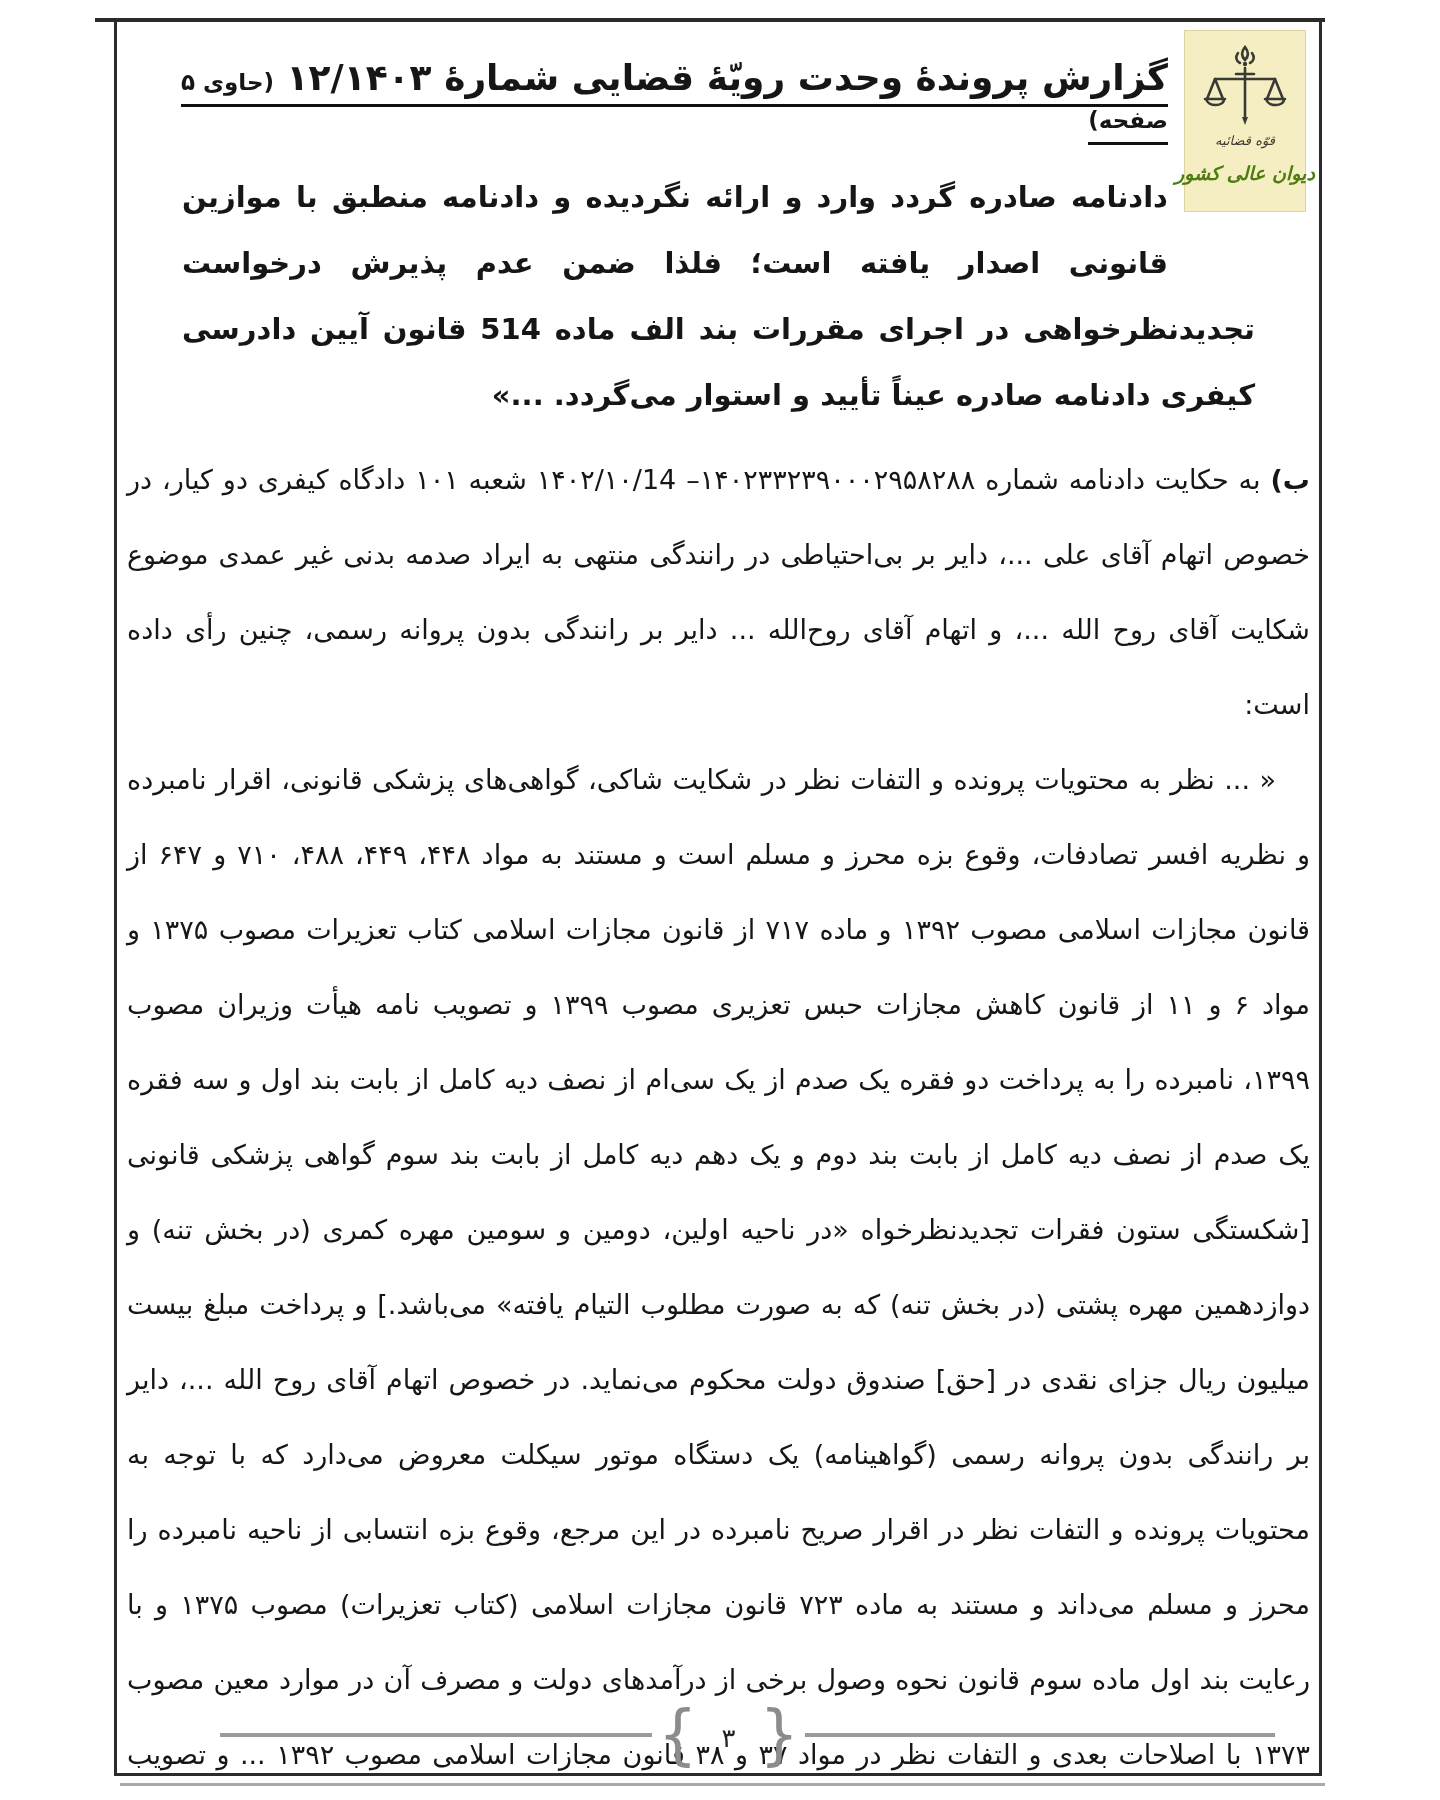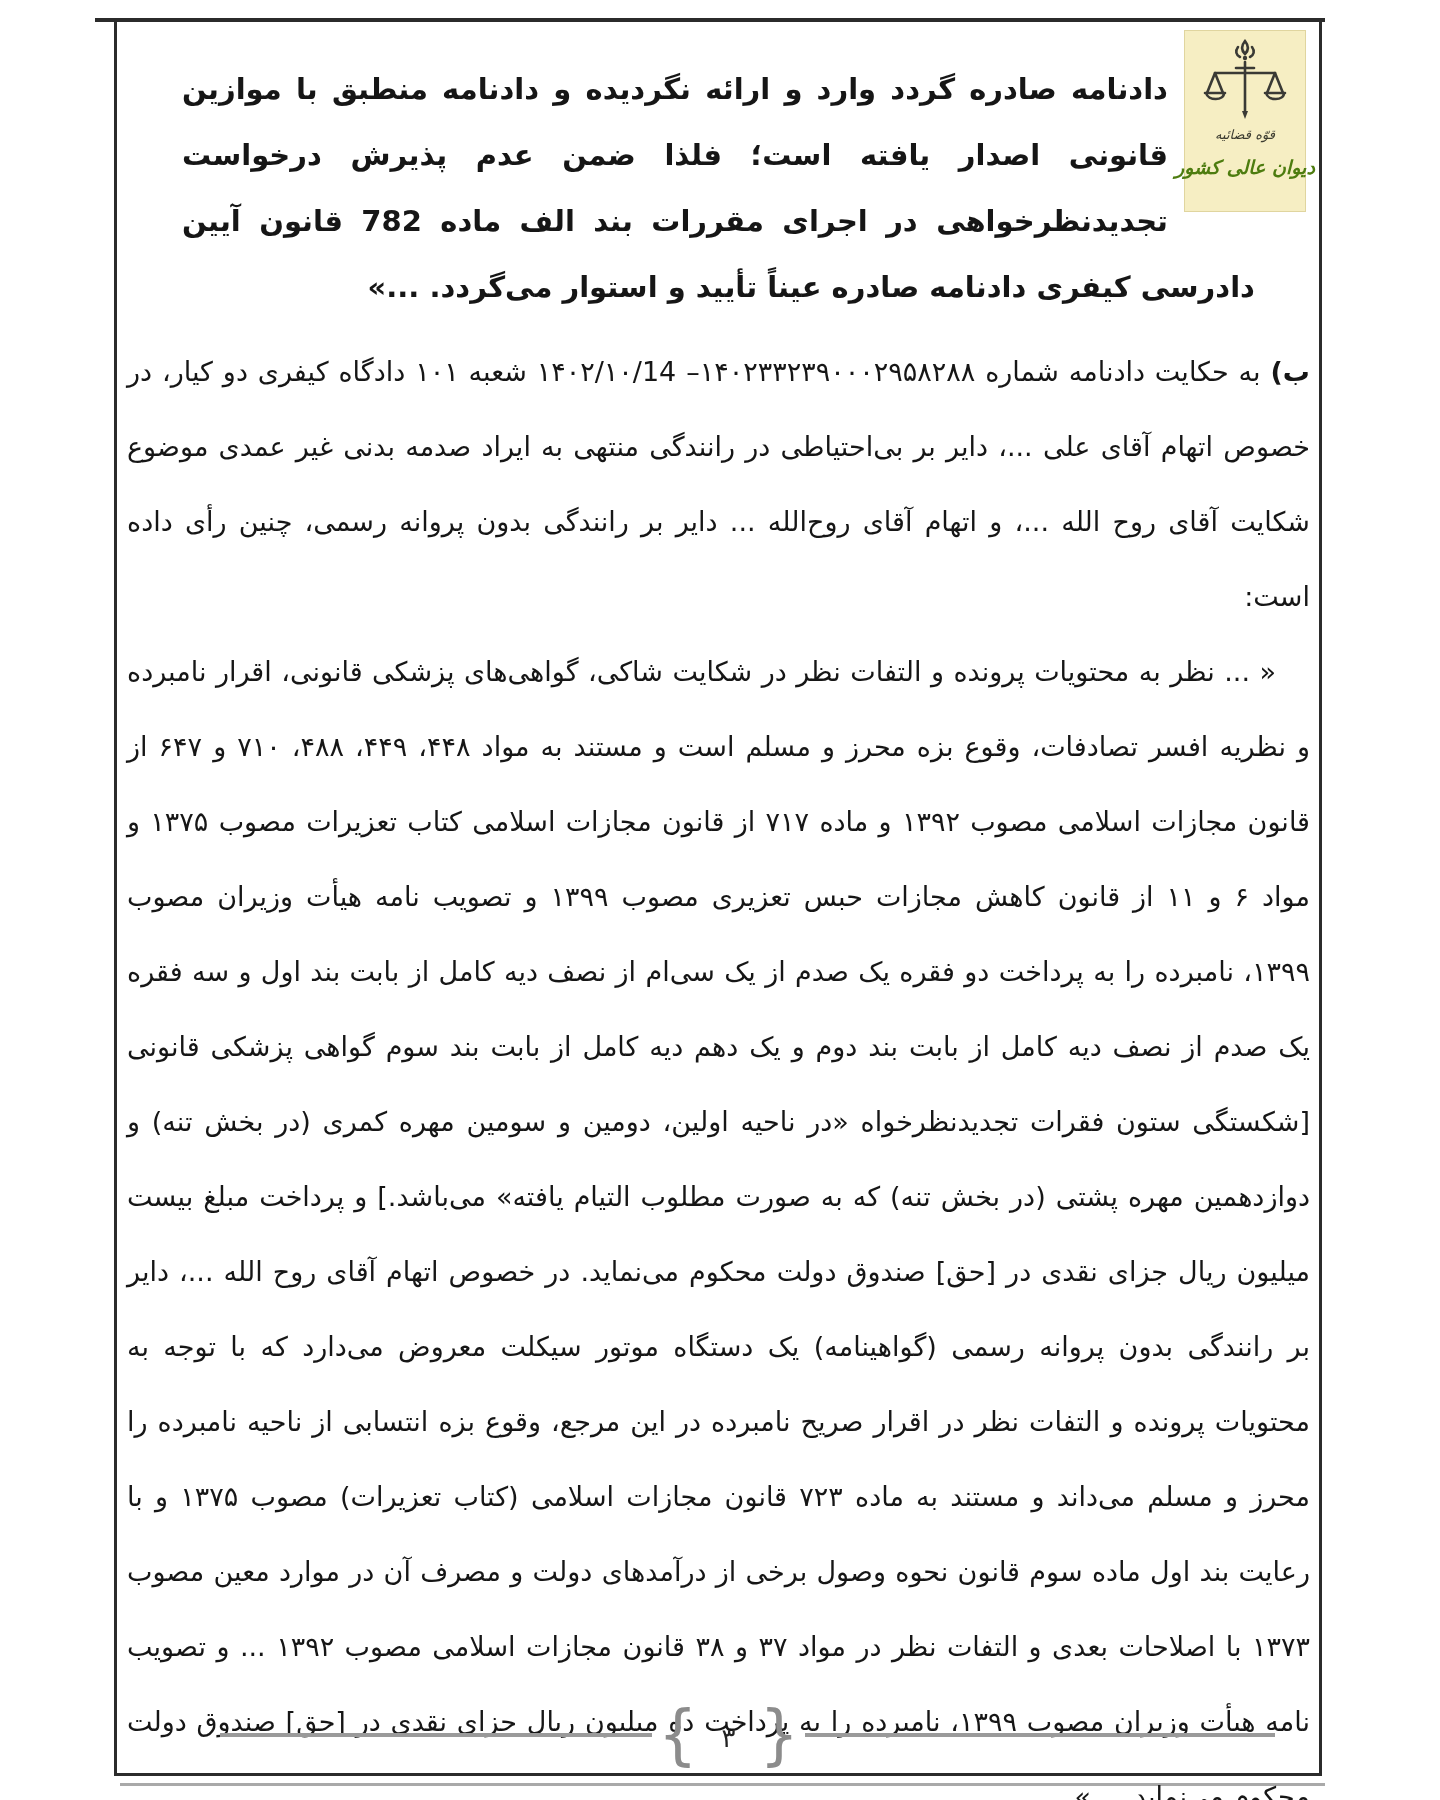--- a/index.html
+++ b/index.html
@@ -27,21 +27,21 @@
   }
   
   .logo{
     float:right;
     width:122px;height:182px;
     margin:0 4px 18px 16px;
     background:#f6eec3;
     border:1px solid #e0d59f;
     box-sizing:border-box;
     display:flex;flex-direction:column;align-items:center;justify-content:flex-start;
-    padding-top:6px;
+    padding-top:12px;
   }
   .logo-authority{font-size:13px;color:#3c3c30;font-style:italic;margin-top:4px;letter-spacing:1px;}
   .logo-court{font-size:19px;color:#4d7c0f;font-style:italic;font-weight:bold;margin-top:14px;white-space:nowrap;}
 
   .title-wrap{
     padding-top:22px;
     line-height:1.45;
     text-align:right;
   }
   .title-underline{
@@ -120,22 +120,25 @@
         <path class="ln" d="M18 36 L10 56 M18 36 L26 56"></path>
         <path class="ln" d="M8 56 L28 56 M9 56 c2 8 18 8 18 0"></path>
 
         <path class="ln" d="M78 36 L70 56 M78 36 L86 56"></path>
         <path class="ln" d="M68 56 L88 56 M69 56 c2 8 18 8 18 0"></path>
       </svg>
       <div class="logo-authority">قوّه قضائیه</div>
       <div class="logo-court">دیوان عالی کشور</div>
     </div>
 
+    <div class="title-wrap">
+      <span class="title-underline"><span class="doc-title">گزارش پروندهٔ وحدت رویّهٔ قضایی شمارهٔ ۱۲/۱۴۰۳ </span><span class="pages-note">(حاوی ۵ صفحه)</span></span>
+    </div>
 
-    <p class="bold-block">دادنامه صادره گردد وارد و ارائه نگردیده و دادنامه منطبق با موازین قانونی اصدار یافته است؛ فلذا ضمن عدم پذیرش درخواست تجدیدنظرخواهی در اجرای مقررات بند الف ماده 782 قانون آیین دادرسی کیفری دادنامه صادره عیناً تأیید و استوار می‌گردد. ...»</p>
+    <p class="bold-block">دادنامه صادره گردد وارد و ارائه نگردیده و دادنامه منطبق با موازین قانونی اصدار یافته است؛ فلذا ضمن عدم پذیرش درخواست تجدیدنظرخواهی در اجرای مقررات بند الف ماده 514 قانون آیین دادرسی کیفری دادنامه صادره عیناً تأیید و استوار می‌گردد. ...»</p>
 
     <p class="body-p first"><span class="b-label">ب)</span><span> به حکایت دادنامه شماره ۱۴۰۲۳۳۲۳۹۰۰۰۲۹۵۸۲۸۸– ۱۴۰۲/۱۰/14 شعبه ۱۰۱ دادگاه کیفری دو کیار، در خصوص اتهام آقای علی ...، دایر بر بی‌احتیاطی در رانندگی منتهی به ایراد صدمه بدنی غیر عمدی موضوع شکایت آقای روح الله ...، و اتهام آقای روح‌الله ... دایر بر رانندگی بدون پروانه رسمی، چنین رأی داده است:</span></p>
 
     <p class="body-p indent">« ... نظر به محتویات پرونده و التفات نظر در شکایت شاکی، گواهی‌های پزشکی قانونی، اقرار نامبرده و نظریه افسر تصادفات، وقوع بزه محرز و مسلم است و مستند به مواد ۴۴۸، ۴۴۹، ۴۸۸، ۷۱۰ و ۶۴۷ از قانون مجازات اسلامی مصوب ۱۳۹۲ و ماده ۷۱۷ از قانون مجازات اسلامی کتاب تعزیرات مصوب ۱۳۷۵ و مواد ۶ و ۱۱ از قانون کاهش مجازات حبس تعزیری مصوب ۱۳۹۹ و تصویب نامه هیأت وزیران مصوب ۱۳۹۹، نامبرده را به پرداخت دو فقره یک صدم از یک سی‌ام از نصف دیه کامل از بابت بند اول و سه فقره یک صدم از نصف دیه کامل از بابت بند دوم و یک دهم دیه کامل از بابت بند سوم گواهی پزشکی قانونی [شکستگی ستون فقرات تجدیدنظرخواه «در ناحیه اولین، دومین و سومین مهره کمری (در بخش تنه) و دوازدهمین مهره پشتی (در بخش تنه) که به صورت مطلوب التیام یافته» می‌باشد.] و پرداخت مبلغ بیست میلیون ریال جزای نقدی در [حق] صندوق دولت محکوم می‌نماید. در خصوص اتهام آقای روح الله ...، دایر بر رانندگی بدون پروانه رسمی (گواهینامه) یک دستگاه موتور سیکلت معروض می‌دارد که با توجه به محتویات پرونده و التفات نظر در اقرار صریح نامبرده در این مرجع، وقوع بزه انتسابی از ناحیه نامبرده را محرز و مسلم می‌داند و مستند به ماده ۷۲۳ قانون مجازات اسلامی (کتاب تعزیرات) مصوب ۱۳۷۵ و با رعایت بند اول ماده سوم قانون نحوه وصول برخی از درآمدهای دولت و مصرف آن در موارد معین مصوب ۱۳۷۳ با اصلاحات بعدی و التفات نظر در مواد ۳۷ و ۳۸ قانون مجازات اسلامی مصوب ۱۳۹۲ ... و تصویب نامه هیأت وزیران مصوب ۱۳۹۹، نامبرده را به پرداخت ده میلیون ریال جزای نقدی در [حق] صندوق دولت محکوم می‌نماید. ...»</p>
 
   </div>
 
   <div class="footer">
     <div class="fline left"></div>
     <span class="brace">{</span>

